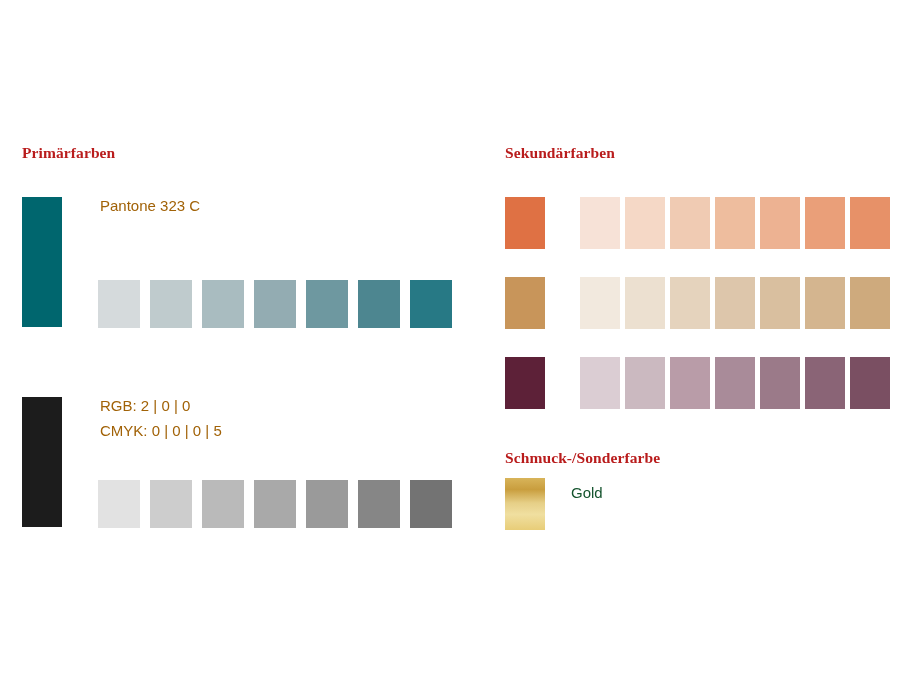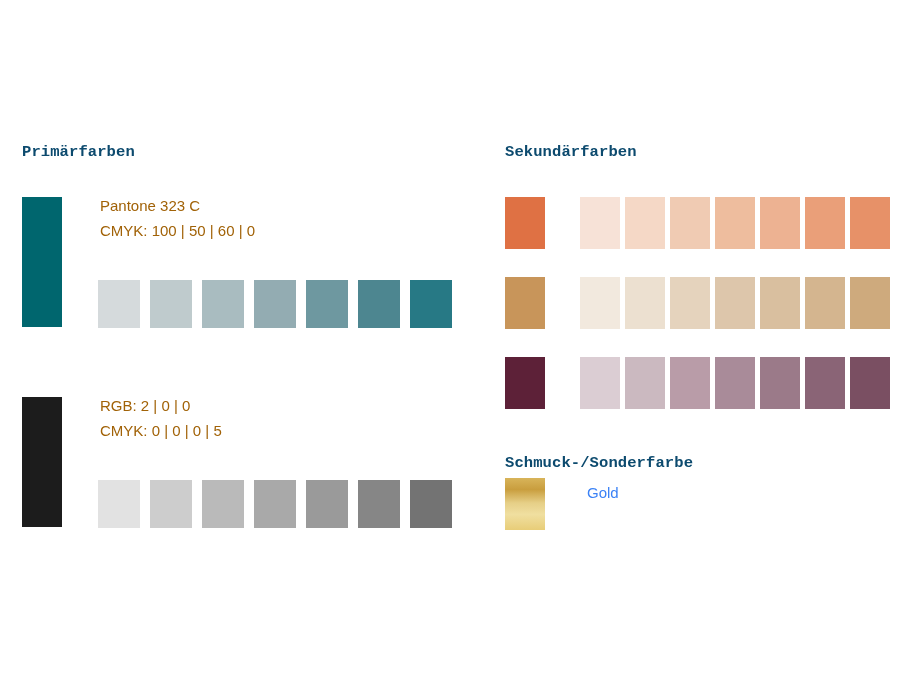--- a/index.html
+++ b/index.html
@@ -19,32 +19,32 @@
 
   .canvas {
     position: absolute;
     inset: 0;
     background: #ffffff;
   }
 
   
   .section-heading {
     position: absolute;
-    font-family: Liberation Mono, monospace;
+    font-family: Liberation Serif, serif;
     font-size: 15.5px;
     font-weight: bold;
-    color: #0c4a6e;
+    color: #b91c1c;
     letter-spacing: 0.1px;
     white-space: nowrap;
     line-height: 1;
   }
 
   #heading-primaer { left: 22px; top: 145px; }
   #heading-sekundaer { left: 505px; top: 145px; }
-  #heading-schmuck { left: 505px; top: 450px; margin-top: 6px; }
+  #heading-schmuck { left: 505px; top: 450px; }
 
   
   .primary-group {
     position: absolute;
     left: 0;
     width: 460px;
   }
   #group-teal { top: 197px; }
   #group-black { top: 397px; }
 
@@ -120,41 +120,40 @@
   }
   #gold-swatch {
     position: absolute;
     left: 0;
     top: 0;
     width: 40px;
     height: 52px;
   }
   #gold-label {
     position: absolute;
-    left: 82px;
+    left: 66px;
     top: 7px;
     font-family: "Liberation Sans", sans-serif;
     font-size: 15px;
-    color: #3b82f6;
+    color: #14532d;
     white-space: nowrap;
     line-height: 1;
   }
 </style>
 </head>
 <body style="background: rgb(255, 255, 255);">
 
 <div class="canvas">
 
   <div class="section-heading" id="heading-primaer">Primärfarben</div>
 
   <div class="primary-group" id="group-teal">
     <div class="primary-bar" id="teal-bar" style="background: rgb(0, 102, 110);"></div>
     <div class="primary-info">
       <span class="info-line">Pantone 323 C</span>
-      <span class="info-line">CMYK: 100 | 50 | 60 | 0</span>
     </div>
     <div class="tint-strip" id="teal-tints">
         <div class="tint" style="background: rgb(213, 218, 220);"></div>
         <div class="tint" style="background: rgb(191, 203, 205);"></div>
         <div class="tint" style="background: rgb(169, 188, 192);"></div>
         <div class="tint" style="background: rgb(147, 172, 178);"></div>
         <div class="tint" style="background: rgb(110, 152, 160);"></div>
         <div class="tint" style="background: rgb(77, 134, 144);"></div>
         <div class="tint" style="background: rgb(39, 121, 133);"></div>
       </div>

